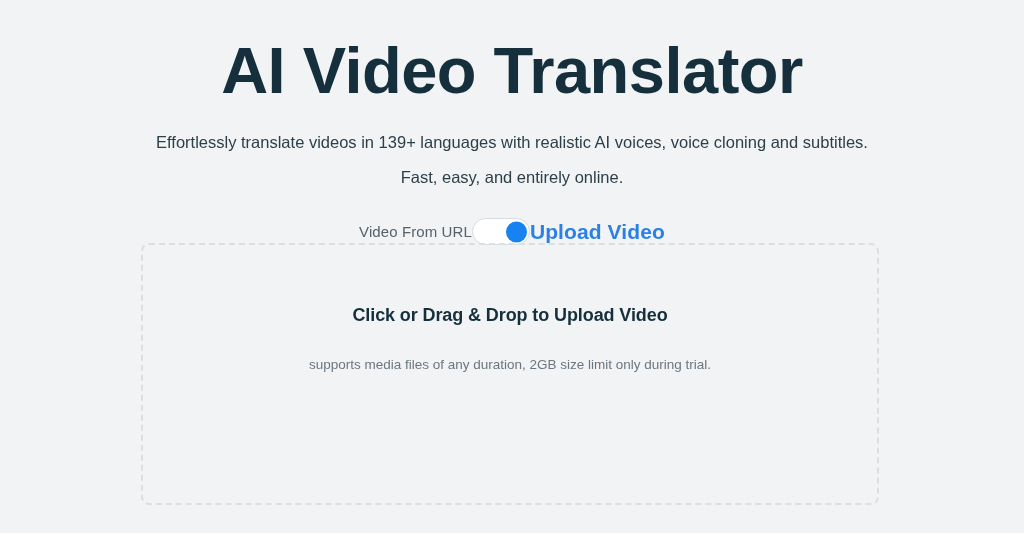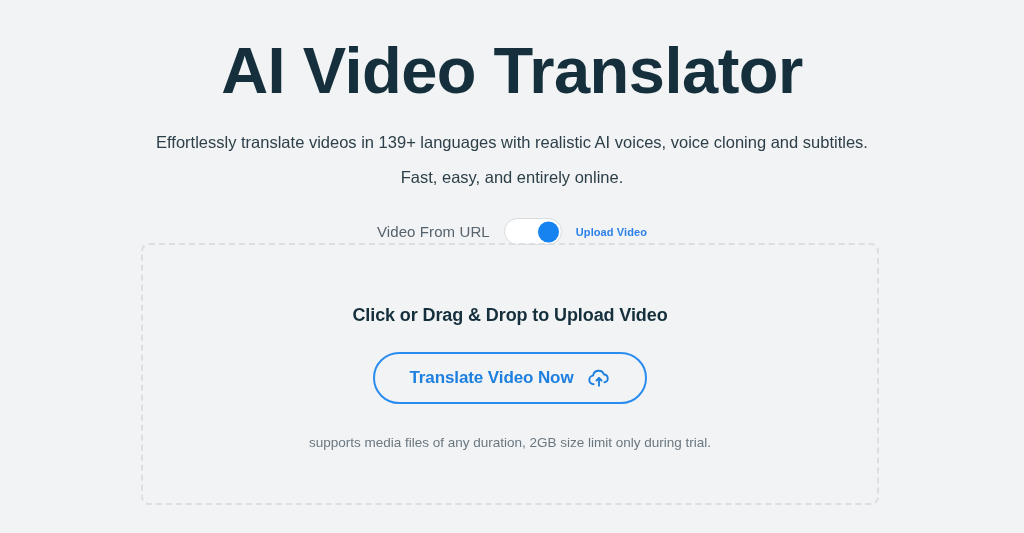--- a/index.html
+++ b/index.html
@@ -44,29 +44,28 @@
   }
   .hero-sub .line1 { display: block; margin-top: 24px; }
   .hero-sub .line2 { display: block; margin-top: 17px; }
 
   
   .toggle-row {
     margin-top: 32px;
     display: flex;
     align-items: center;
     justify-content: center;
-    gap: 14px;
   }
   .toggle-label-left {
     font-size: 15px;
     color: #56626c;
     letter-spacing: 0.1px;
   }
   .toggle-label-right {
-    font-size: 11px;
+    font-size: 21px;
     color: #2b7fe8;
     font-weight: 700;
     letter-spacing: 0.1px;
   }
   .switch {
     position: relative;
     width: 58px;
     height: 27px;
     border-radius: 14px;
     background: #ffffff;
@@ -166,28 +165,18 @@
       <span class="knob"></span>
     </div>
 
     <span class="toggle-label-right">Upload Video</span>
   </div>
 
   <div class="dropzone">
 
     <p class="dz-title">Click or Drag &amp; Drop to Upload Video</p>
 
-    <button class="translate-btn">
-      <span>Translate Video Now</span>
-      <span class="cloud-icon">
-        <svg width="24" height="24" viewBox="0 0 24 24" fill="none" stroke="#1d7fe0" stroke-width="1.9" stroke-linecap="round" stroke-linejoin="round">
-          <path d="M6.6 18.2a4.3 4.3 0 0 1-.5-8.57 5.6 5.6 0 0 1 10.84-1.2 3.95 3.95 0 0 1 .55 7.83"></path>
-          <path d="M12 19.8v-7.6"></path>
-          <path d="M9.5 14.5 12 12l2.5 2.5"></path>
-        </svg>
-      </span>
-    </button>
 
     <p class="dz-note first">supports media files of any duration, 2GB size limit only during trial.</p>
 
   </div>
 
 </div>
 
 </body></html>

